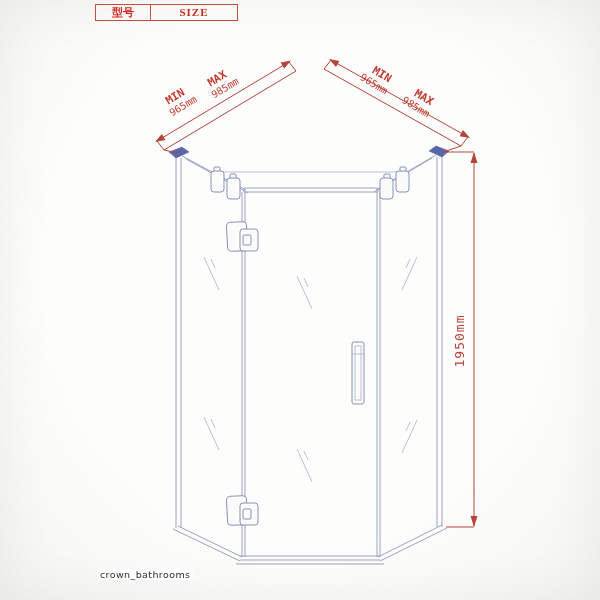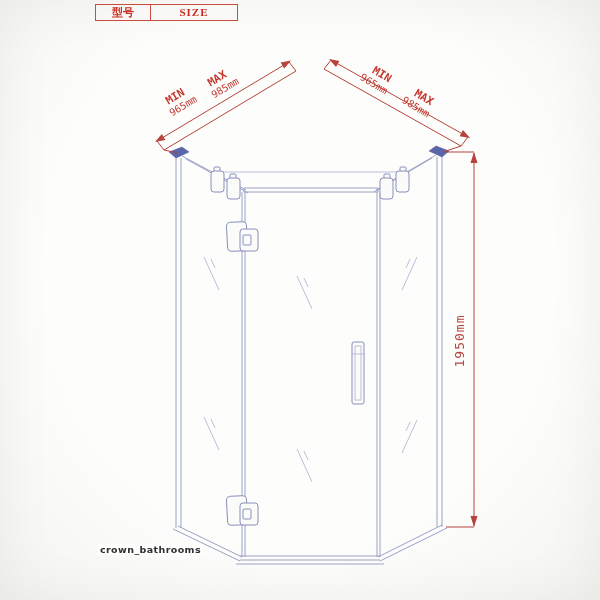--- a/index.html
+++ b/index.html
@@ -28,22 +28,22 @@
   .blthin{stroke:#aab1cf;stroke-width:0.8;fill:none;}
   .fitting{stroke:#8890bb;stroke-width:1;fill:#fbfbfa;}
   .navy{fill:#5b66a8;stroke:#4e59a0;stroke-width:0.5;}
   .red{stroke:#b5443c;stroke-width:1;fill:none;}
   .redfill{fill:#b5443c;stroke:none;}
   .dimtxt{fill:#c23a30;font-family:"DejaVu Sans Mono", monospace;font-weight:bold;font-size:11px;text-anchor:middle;}
   .dimval{fill:#c23a30;font-family:"DejaVu Sans Mono", monospace;font-weight:normal;font-size:10px;text-anchor:middle;}
   .dimheight{fill:#b5443c;font-family:"DejaVu Sans Mono", monospace;font-weight:normal;font-size:13px;text-anchor:middle;letter-spacing:1px;}
   
   .watermark{
-    position:absolute;left:97px;top:544px;
-    font-family:"DejaVu Sans", sans-serif;font-size:9.5px;font-weight:bold;
+    position:absolute;left:97px;top:569px;
+    font-family:"DejaVu Sans", sans-serif;font-size:9.5px;font-weight:normal;
     color:#2f2f2f;letter-spacing:0.4px;
     background:rgba(255,255,255,0.75);padding:0 3px;border-radius:2px;
   }
 </style>
 </head>
 <body>
 
 <div id="canvas">
 
   <table class="spec">

